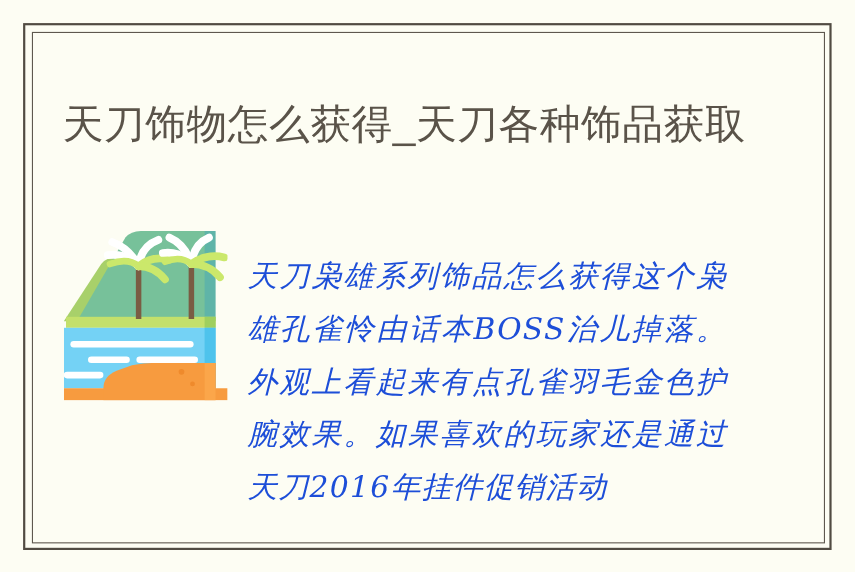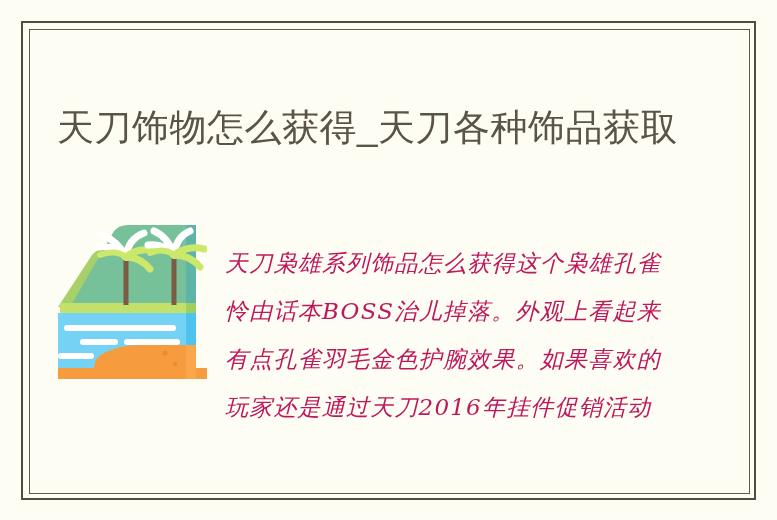--- a/index.html
+++ b/index.html
@@ -39,21 +39,21 @@
     width: 721px;
     height: 465px;
     border: 1px solid #5e584e;
     box-sizing: border-box;
   }
 
   
   #content {
     position: absolute;
     left: 29px;
-    top: 44px;
+    top: 29px;
     width: 721px;
     height: 465px;
     box-sizing: border-box;
   }
 
   #page-title {
     position: absolute;
     left: 28px;
     top: 31px;
     width: 640px;
@@ -87,22 +87,22 @@
     display: block;
     width: 149px;
     height: 154px;
   }
 
   #article-text {
     position: absolute;
     left: 196px;
     top: 0px;
     width: 436px;
-    color: #be185d;
-    font-size: 23px;
+    color: #1d4ed8;
+    font-size: 27px;
     line-height: 48px;
     letter-spacing: 1.2px;
     font-family: "DejaVu Serif", "Liberation Serif", serif;
     font-style: italic;
     font-weight: 400;
     text-align: justify;
     text-justify: inter-character;
     word-break: break-all;
   }
 </style>

